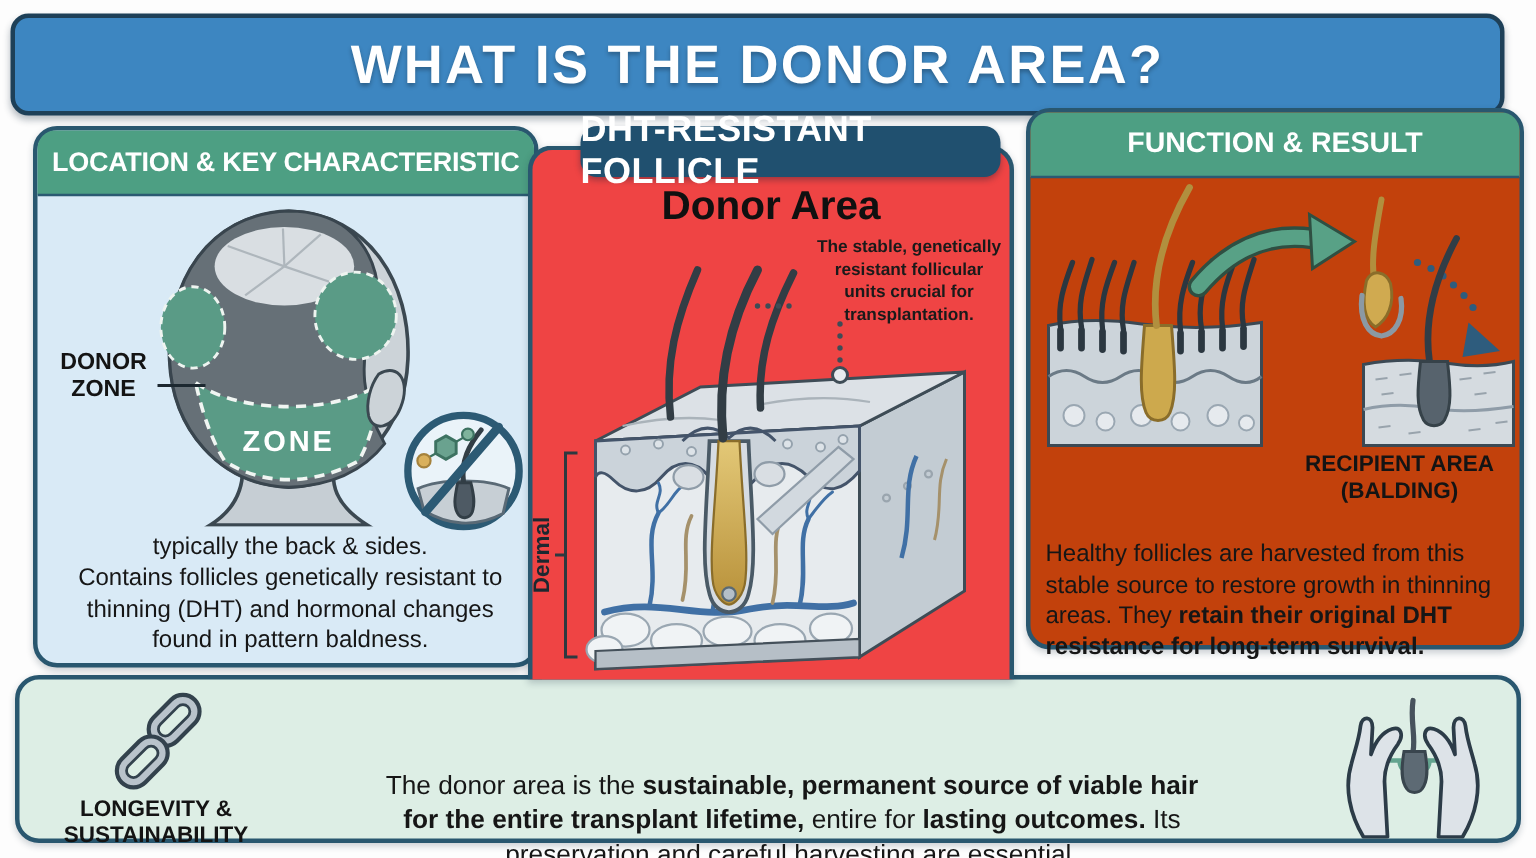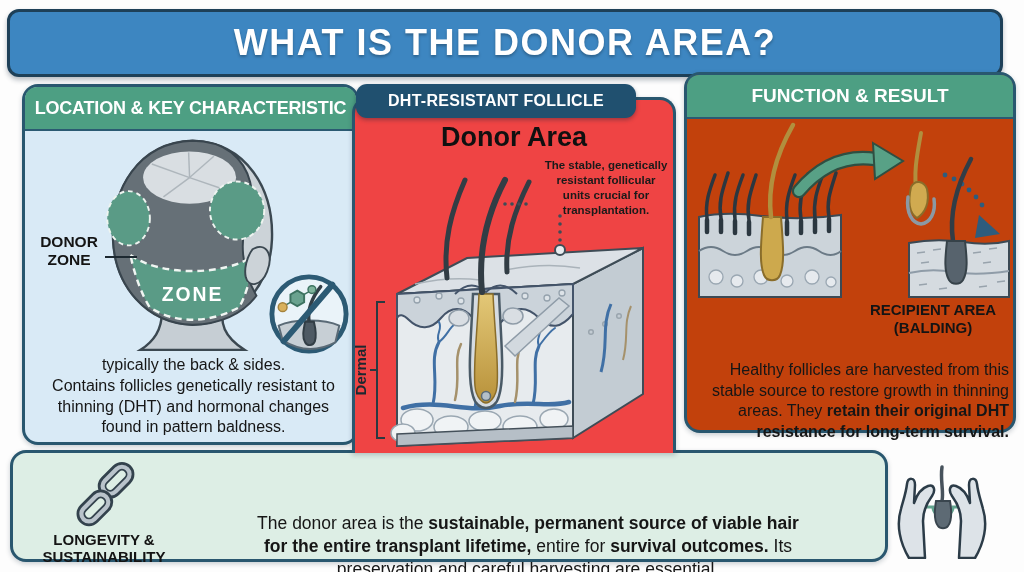--- a/index.html
+++ b/index.html
@@ -19,26 +19,26 @@
   .panel-header{height:42px;display:flex;align-items:center;justify-content:center;
                 background:#4d9f83;border-bottom:2px solid #2b5a72;border-radius:12px 12px 0 0;
                 color:#fff;font-weight:800;}
 
   .panel-left{left:10px;top:84px;width:337px;height:361px;background:#d9eaf6;margin-left:12px;}
   .panel-left .panel-header{font-size:18px;letter-spacing:-.2px;}
   .panel-right{left:684px;top:72px;width:332px;height:361px;background:#c2410c;}
   .panel-right .panel-header{font-size:19px;}
   .panel-mid{left:352px;top:97px;width:324px;height:356px;background:#ef4444;
              border-bottom:none;border-radius:16px 16px 0 0;z-index:2;}
-  .panel-bottom{left:10px;top:450px;width:878px;height:112px;background:#ddeee5;z-index:1;}
+  .panel-bottom{left:10px;top:450px;width:1004px;height:112px;background:#ddeee5;z-index:1;}
 
   .badge{position:absolute;background:#20506f;border-radius:11px;display:flex;align-items:center;
          justify-content:center;color:#fff;font-weight:800;z-index:3;
          box-shadow:0 2px 4px rgba(10,30,50,.35);}
-  .badge-mid{left:356px;top:84px;width:280px;height:34px;font-size:16px;letter-spacing:.3px;}
+  .badge-mid{left:387px;top:84px;width:280px;height:34px;font-size:24px;letter-spacing:.3px;}
   .badge-bottom{left:390px;top:452px;width:250px;height:33px;font-size:19px;letter-spacing:.3px;}
 
   .pre{white-space:pre-line;}
 
   
   .head-illo{position:absolute;left:70px;top:46px;width:195px;height:218px;}
   .donor-zone-label{position:absolute;left:6px;top:146px;width:76px;text-align:center;
                     font-size:15.5px;font-weight:800;line-height:1.15;color:#141414;}
   .zone-pointer{position:absolute;left:80px;top:169px;width:32px;border-top:2.5px solid #1c2830;}
   .nodht{position:absolute;left:243px;top:186px;width:82px;height:82px;}
@@ -51,21 +51,21 @@
   .skin-illo{position:absolute;left:0;top:46px;width:324px;height:308px;}
   .annotation{position:absolute;left:182px;top:58px;width:138px;text-align:center;
               font-size:11.5px;font-weight:700;line-height:1.3;color:#1a1a1a;}
 
   
   .fn-illo{position:absolute;left:4px;top:44px;width:324px;height:182px;}
   .fn-label{position:absolute;top:226px;text-align:center;font-size:15px;font-weight:800;
             line-height:1.2;color:#141414;}
   .fn-label.donor{left:24px;width:128px;}
   .fn-label.recipient{left:168px;width:156px;}
-  .right-body{position:absolute;left:10px;top:264px;width:312px;text-align:right;
+  .right-body{position:absolute;left:10px;top:264px;width:312px;text-align:left;
               font-size:16px;line-height:1.3;color:#161616;}
 
   
   .chain{position:absolute;left:48px;top:6px;width:88px;height:72px;}
   .side-label{position:absolute;left:6px;top:78px;width:170px;text-align:center;
               font-size:15px;font-weight:800;line-height:1.15;color:#141414;}
   .bottom-text{position:absolute;left:190px;top:36px;width:650px;text-align:center;
                font-size:17.5px;line-height:1.32;color:#161616;}
   .hands{position:absolute;left:868px;top:6px;width:122px;height:100px;}
 </style>
@@ -320,21 +320,21 @@
       <g transform="translate(34,53) rotate(45)">
         <rect x="-12" y="-21" width="24" height="42" rx="12" fill="#b9c3cb" stroke="#33424d" stroke-width="3"></rect>
         <rect x="-5" y="-14" width="10" height="28" rx="5" fill="#ddeee5" stroke="#33424d" stroke-width="2"></rect>
       </g>
     </svg>
     <div class="side-label pre">LONGEVITY &amp;
 SUSTAINABILITY</div>
 
     <div class="bottom-text pre">
       <span>The donor area is the </span><b>sustainable, permanent source of viable hair
-for the entire transplant lifetime,</b><span> entire for </span><b>survival outcomes.</b><span> Its
+for the entire transplant lifetime,</b><span> entire for </span><b>lasting outcomes.</b><span> Its
 preservation and careful harvesting are essential.</span>
     </div>
 
     <svg class="hands" viewBox="0 0 122 100">
       <path d="M61,8 C59,22 63,32 61,42" fill="none" stroke="#47525c" stroke-width="3.5" stroke-linecap="round"></path>
       <path d="M36,48 L52,48 C52,60 72,60 72,48 L88,48" fill="none" stroke="#63a48f" stroke-width="3" stroke-linecap="round"></path>
       <path d="M55,42 C53,54 53,62 57,67 C59,70 65,70 67,67 C71,62 71,54 69,42 Z" fill="#5d6a74" stroke="#39454e" stroke-width="2"></path>
       <path id="hand-shape" d="M28,99 C19,84 15,66 20,50 C22,42 25,34 26,25 C27,18 34,18 34,26 L33,44 C36,35 41,29 47,27 C53,25 55,31 51,37 C45,45 42,53 42,62 L44,99 Z" fill="#dde3e8" stroke="#2c3c48" stroke-width="2.5" stroke-linejoin="round"></path>
       <use href="#hand-shape" transform="translate(122,0) scale(-1,1)"></use>
     </svg>

